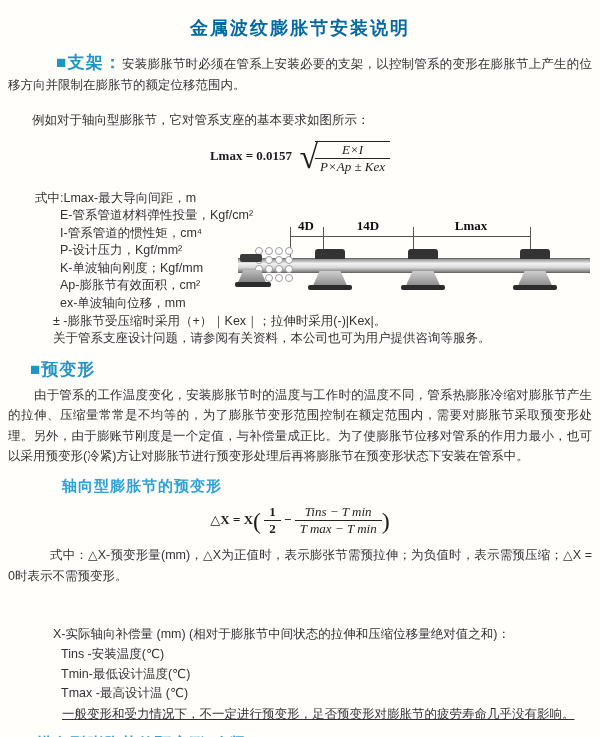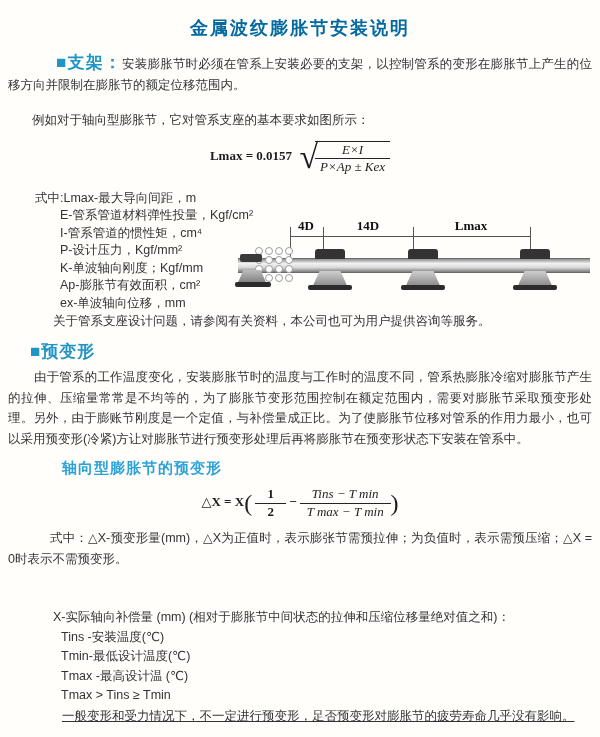--- a/index.html
+++ b/index.html
@@ -21,21 +21,21 @@
   .indent-support{text-indent:48px;}
   .example-line{text-indent:24px;margin-top:14px;}
 
   
   .formula{
     text-align:center;font-family:"Liberation Serif","DejaVu Serif",serif;
     font-size:13px;color:#1d1d1d;margin:8px 0;
   }
   .f-bold{font-weight:bold;}
   .frac{display:inline-flex;flex-direction:column;vertical-align:middle;text-align:center;font-style:italic;line-height:1.25;}
-  .frac .num{border-bottom:1px solid #222;padding:0 12px;}
+  .frac .num{border-bottom:1px solid #222;padding:0 5px;}
   .frac .den{padding:0 5px;}
   .frac.upright{font-style:normal;font-weight:bold;}
   .radical{font-size:34px;font-weight:normal;line-height:0;vertical-align:middle;margin:0 -3px 0 4px;}
   .sqrt-frac{border-top:1.6px solid #222;margin-top:2px;}
   .paren{font-size:24px;font-weight:normal;vertical-align:middle;line-height:0;}
 
   
   .defs-wrap{position:relative;margin-top:14px;}
   .def-line{font-size:12.5px;line-height:17.6px;color:#333;}
   .def-intro{margin-left:27px;}
@@ -110,20 +110,21 @@
   </div>
 
   <div class="defs-wrap">
     <div class="def-line def-intro">式中:Lmax-最大导向间距，m</div>
     <div class="def-line def-item">E-管系管道材料弹性投量，Kgf/cm²</div>
     <div class="def-line def-item">I-管系管道的惯性矩，cm⁴</div>
     <div class="def-line def-item">P-设计压力，Kgf/mm²</div>
     <div class="def-line def-item">K-单波轴向刚度；Kgf/mm</div>
     <div class="def-line def-item">Ap-膨胀节有效面积，cm²</div>
     <div class="def-line def-item">ex-单波轴向位移，mm</div>
+    <div class="def-line def-note">± -膨胀节受压缩时采用（+）｜Kex｜；拉伸时采用(-)|Kex|。</div>
     <div class="def-line def-note">关于管系支座设计问题，请参阅有关资料，本公司也可为用户提供咨询等服务。</div>
 
     <div class="diagram">
       <span class="dim-label" style="left:68px;">4D</span>
       <span class="dim-label" style="left:130px;">14D</span>
       <span class="dim-label" style="left:233px;">Lmax</span>
       <div class="dim-line"></div>
       <div class="tick t1"></div>
       <div class="tick t2"></div>
       <div class="tick t3"></div>
@@ -189,21 +190,20 @@
       </span><span class="paren">)</span>
   </div>
 
   <p class="para explain-para">式中：△X-预变形量(mm)，△X为正值时，表示膨张节需预拉伸；为负值时，表示需预压缩；△X = 0时表示不需预变形。</p>
 
   <p class="para x-def">X-实际轴向补偿量 (mm) (相对于膨胀节中间状态的拉伸和压缩位移量绝对值之和)：</p>
 
   <div class="temp-line">Tins -安装温度(℃)</div>
   <div class="temp-line">Tmin-最低设计温度(℃)</div>
   <div class="temp-line">Tmax -最高设计温 (℃)</div>
-  <div class="temp-line">Tmax &gt; Tins ≥ Tmin</div>
 
   <p class="para general-note">一般变形和受力情况下，不一定进行预变形，足否预变形对膨胀节的疲劳寿命几乎没有影响。</p>
 
   <div class="sub-head lateral">横向型膨胀节的预变形-冷紧</div>
 
   <div class="formula">
     
     <span class="frac upright">
         <span class="num">1</span>
       </span>

